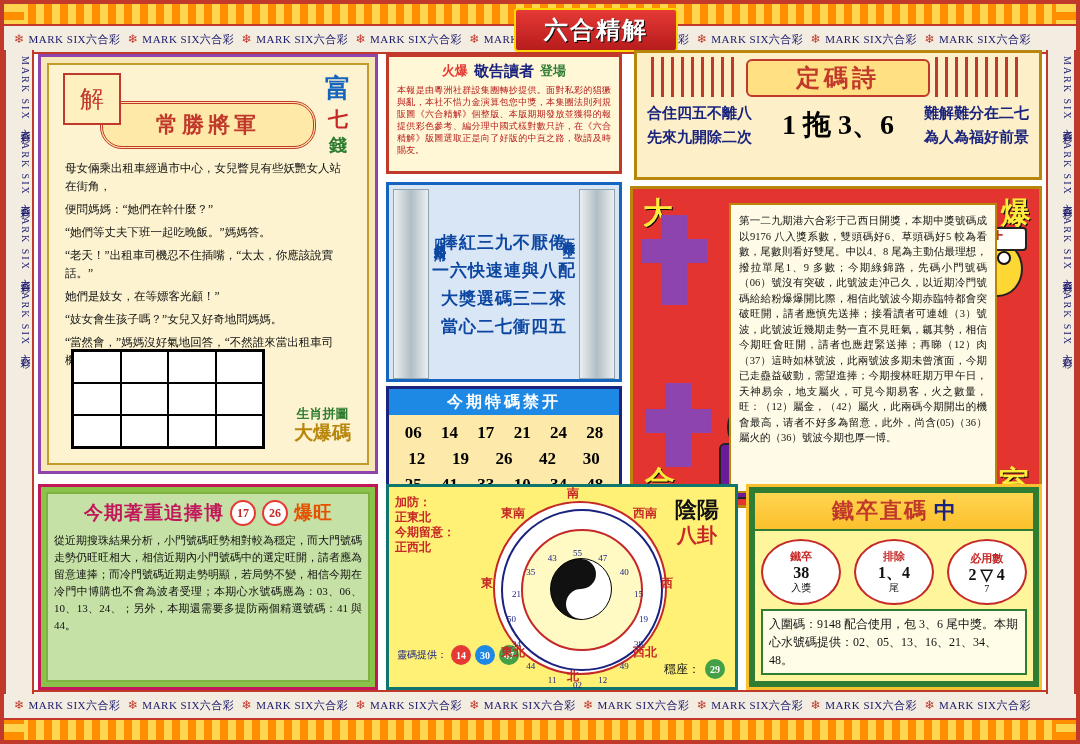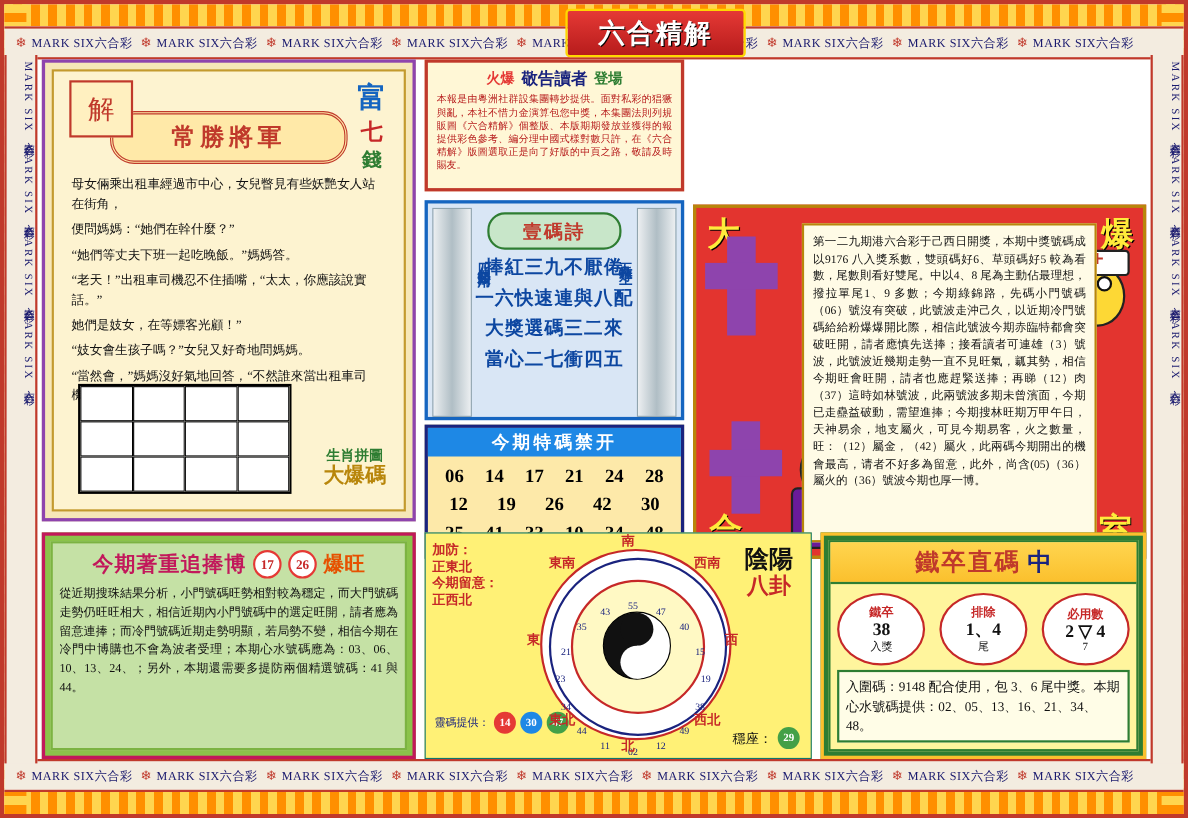--- a/index.html
+++ b/index.html
@@ -123,21 +123,21 @@
   
   .pG{left:4px;top:430px;width:340px;height:206px;background:#8bc34a;border:3px solid #c2185b;padding:5px;}
   .pG-in{width:100%;height:100%;background:#c5e1a5;border:2px solid #7cb342;box-sizing:border-box;padding:6px;}
   .pG-hd{display:flex;align-items:center;gap:6px;justify-content:center;}
   .pG-hd .t{font-family:"Liberation Serif",serif;font-size:19px;font-weight:bold;color:#c2185b;letter-spacing:1px;}
   .pG-ball{display:inline-flex;align-items:center;justify-content:center;width:22px;height:22px;border-radius:50%;background:#fff;border:2px solid #e53935;font-size:12px;font-weight:bold;color:#c62828;font-family:"Liberation Serif",serif;}
   .pG-hd .b{font-family:"Liberation Serif",serif;font-size:19px;font-weight:bold;color:#e65100;}
   .pG-txt{margin-top:6px;font-family:"Liberation Serif",serif;font-size:11px;line-height:17px;color:#111;text-align:justify;}
 
   
-  .pH{left:352px;top:430px;width:352px;height:206px;background:#fff176;border:1px solid #0f766e;}
+  .pH{left:352px;top:430px;width:352px;height:206px;background:#fff176;border:3px solid #0f766e;}
   .pH-left{position:absolute;left:6px;top:8px;width:96px;}
   .pH-lab{font-family:"Liberation Serif",serif;font-size:12px;color:#c62828;font-weight:bold;line-height:15px;}
   .pH-ball-row{position:absolute;left:8px;bottom:22px;display:flex;gap:4px;align-items:center;}
   .pH-sm{font-family:"Liberation Serif",serif;font-size:10px;color:#1a237e;}
   .bl{width:20px;height:20px;border-radius:50%;display:flex;align-items:center;justify-content:center;font-size:10px;font-weight:bold;color:#fff;font-family:"Liberation Serif",serif;}
   .pH-circle{position:absolute;left:104px;top:14px;width:170px;height:170px;border-radius:50%;border:2px solid #c62828;background:#ffffff;}
   .ring{position:absolute;border-radius:50%;}
   .ring.r1{left:6px;top:6px;width:158px;height:158px;border:2px solid #1a237e;}
   .ring.r2{left:26px;top:26px;width:118px;height:118px;border:2px solid #c62828;background:#fff9c4;}
   .taiji{position:absolute;left:55px;top:55px;width:60px;height:60px;border-radius:50%;background:linear-gradient(90deg,#111 50%,#fff 50%);border:1px solid #000;}
@@ -238,27 +238,44 @@
 
     <div class="panel pB">
       <div class="pB-hd">
         <span class="hot">火爆</span>
         <span class="mid">敬告讀者</span>
         <span class="up">登場</span>
       </div>
       <div class="pB-txt">本報是由粵洲社群設集團轉抄提供。面對私彩的猖獗與亂，本社不惜力金演算包您中獎，本集團法則列規販圖《六合精解》個整版、本版期期發放並獲得的報提供彩色參考、編分理中國式樣對數只許，在《六合精解》版圖選取正是向了好版的中頁之路，敬請及時賜友。</div>
     </div>
 
+    <div class="panel pC">
+      <div class="pC-fan l"></div>
+      <div class="pC-fan r"></div>
+      <div class="pC-arrow l">▶</div>
+      <div class="pC-arrow r">◀</div>
+      <div class="pC-title">
+        <span>定碼詩</span>
+      </div>
+      <div class="pC-row">
+        <div class="pC-col">
+          <div>合住四五不離八</div>
+          <div>先來九開除二次</div>
+        </div>
+        <div class="pC-center">1 拖 3、6</div>
+        <div class="pC-col">
+          <div>難解難分在二七</div>
+          <div>為人為福好前景</div>
+        </div>
+      </div>
+    </div>
 
     <div class="panel pD">
       <div class="pD-col l"></div>
       <div class="pD-col r"></div>
-      <div class="pD-badge">
-        <span>壹碼詩</span>
-      </div>
       <div class="pD-v left">四八句必殺同用</div>
       <div class="pD-v right">五六種好上</div>
       <div class="pD-lines">
         <div>捧紅三九不厭倦</div>
         <div>一六快速連與八配</div>
         <div>大獎選碼三二來</div>
         <div>當心二七衝四五</div>
       </div>
     </div>
 
@@ -352,21 +369,21 @@
             <span style="left: 124.669px; top: 32.331px;">40</span>
             <span style="left: 138.976px; top: 53.7429px;">15</span>
             <span style="left: 144px; top: 79px;">19</span>
             <span style="left: 138.976px; top: 104.257px;">38</span>
             <span style="left: 124.669px; top: 125.669px;">49</span>
             <span style="left: 103.257px; top: 139.976px;">12</span>
             <span style="left: 78px; top: 145px;">02</span>
             <span style="left: 52.7429px; top: 139.976px;">11</span>
             <span style="left: 31.331px; top: 125.669px;">44</span>
             <span style="left: 17.024px; top: 104.257px;">34</span>
-            <span style="left: 12px; top: 79px;">23</span>
+            <span style="left: 12px; top: 79px;">50</span>
             <span style="left: 17.024px; top: 53.7429px;">21</span>
             <span style="left: 31.331px; top: 32.331px;">35</span>
             <span style="left: 52.7429px; top: 18.024px;">43</span>
           </div>
       </div>
       <div class="dirlab" style="left:178px;top:-2px;">南</div>
       <div class="dirlab" style="left:178px;bottom:2px;">北</div>
       <div class="dirlab" style="left:92px;top:88px;">東</div>
       <div class="dirlab" style="left:272px;top:88px;">西</div>
       <div class="dirlab" style="left:112px;top:18px;">東南</div>

